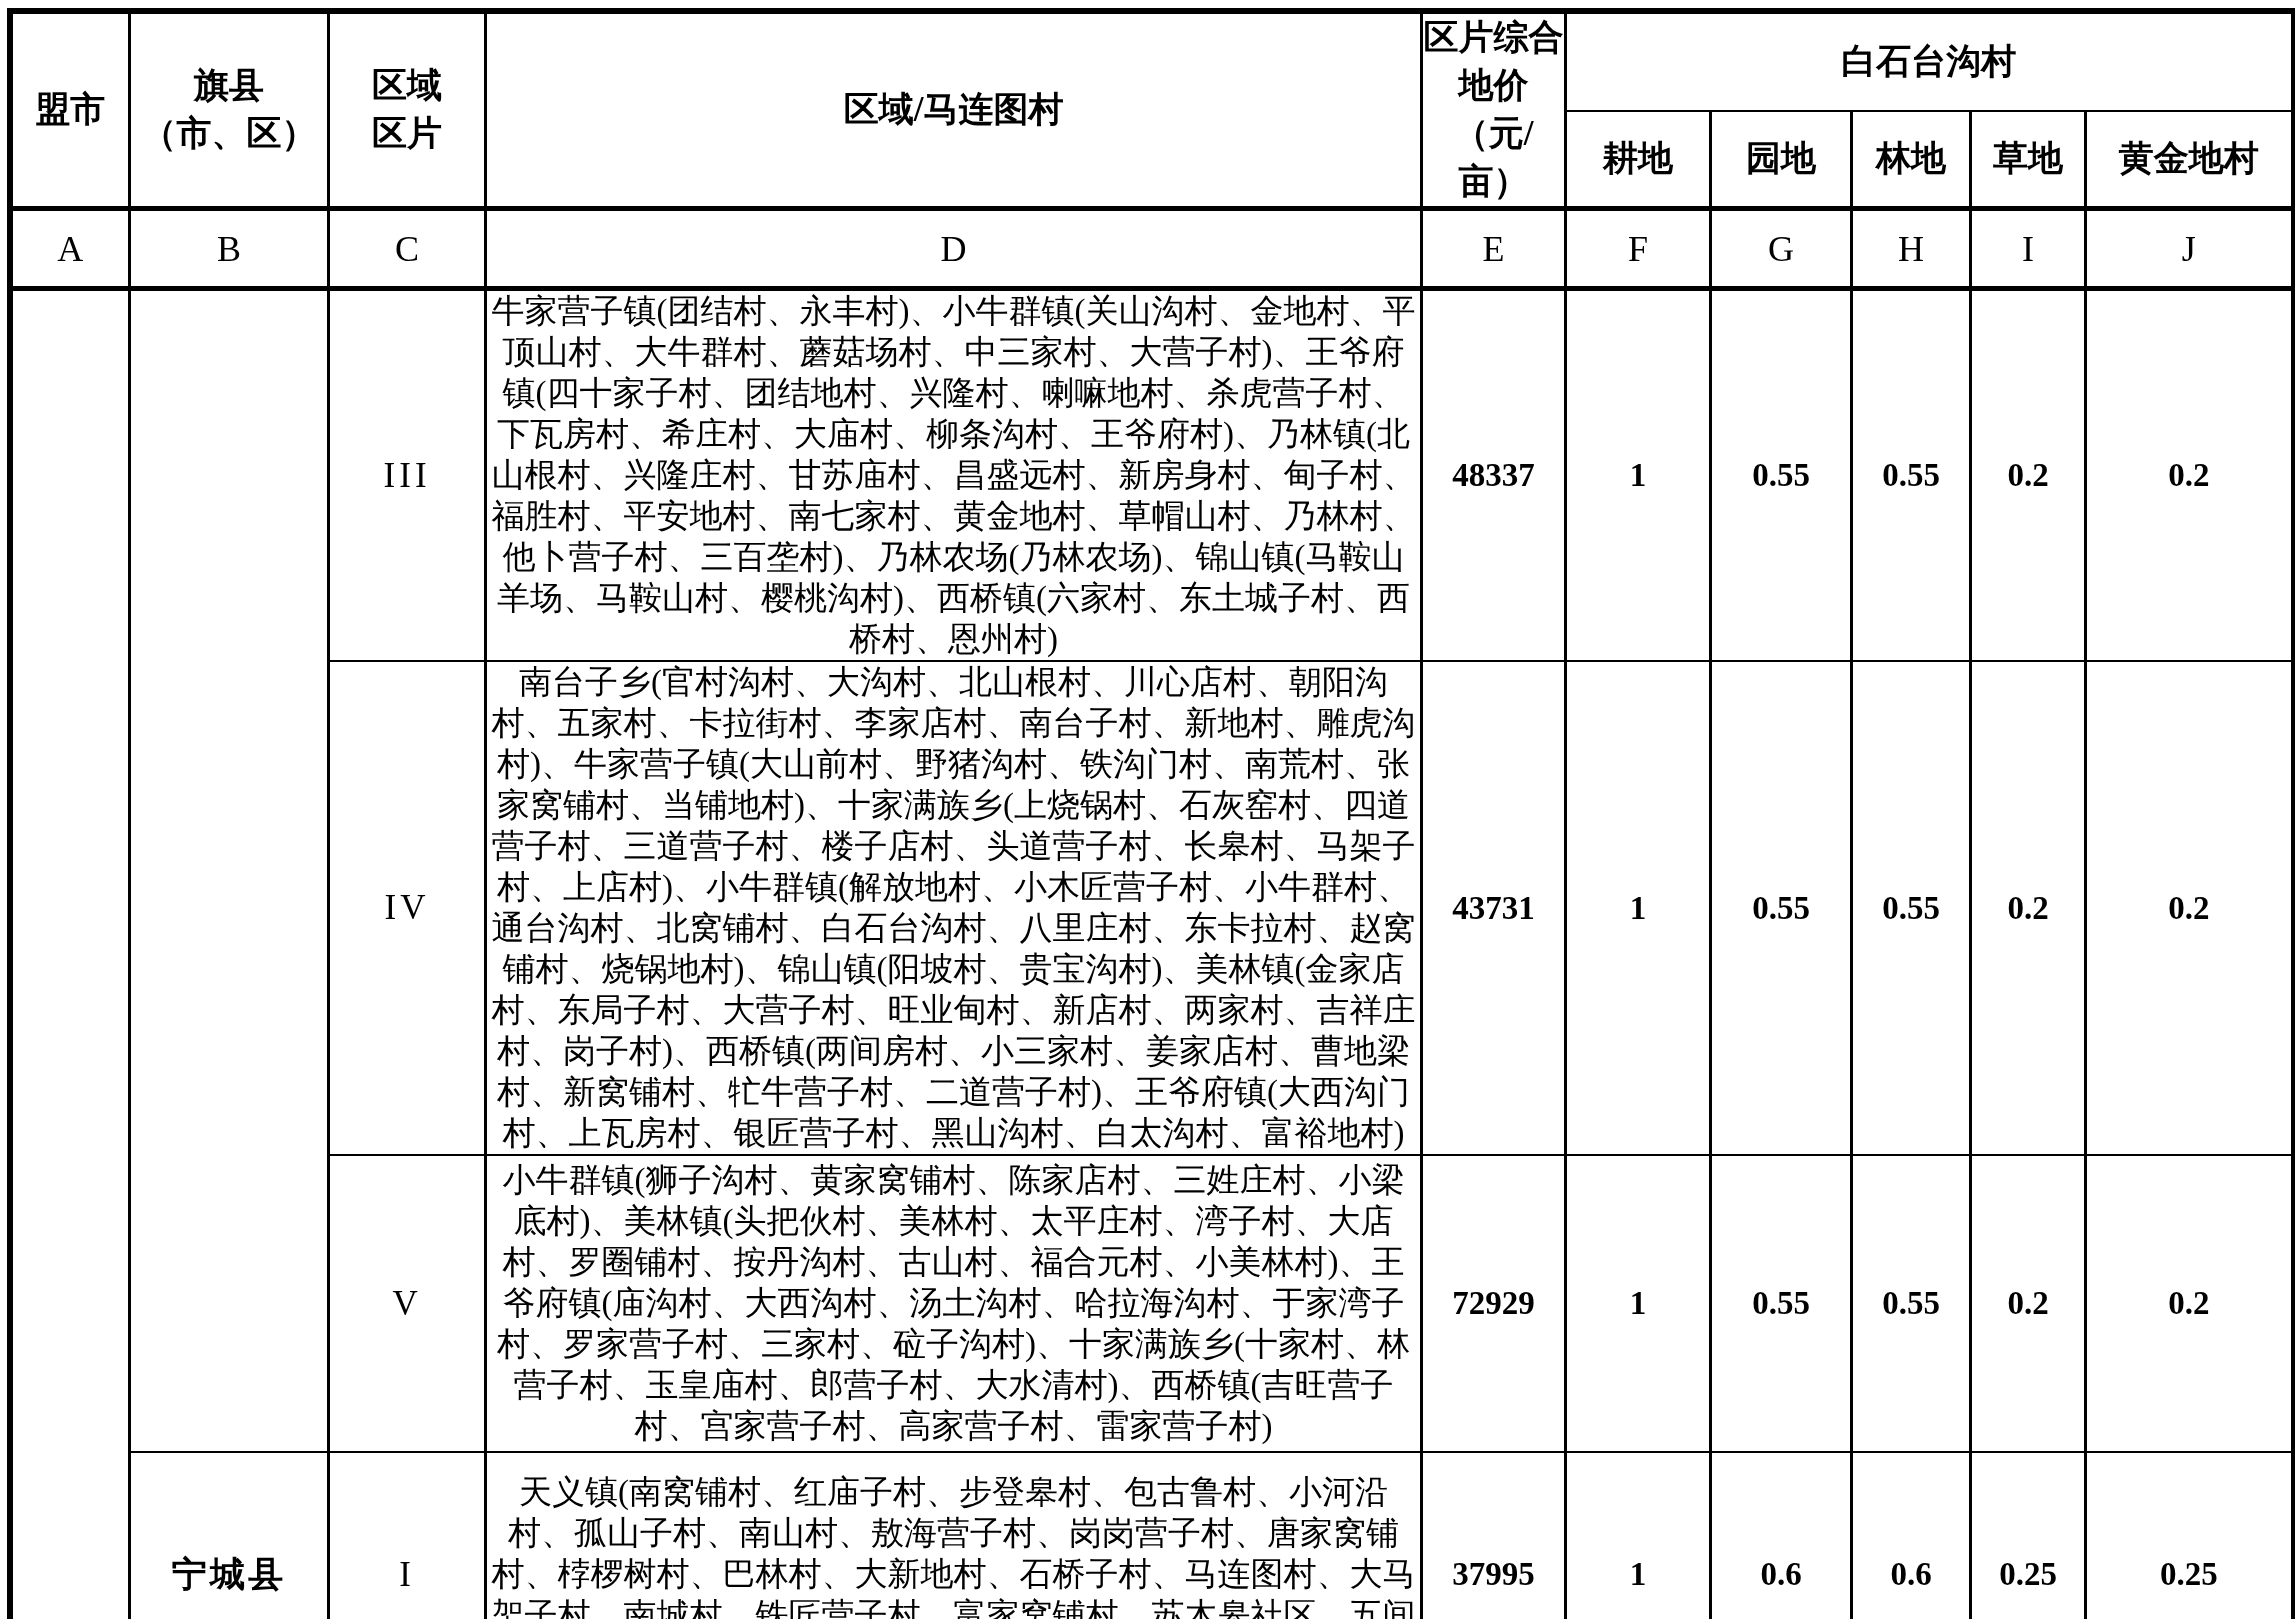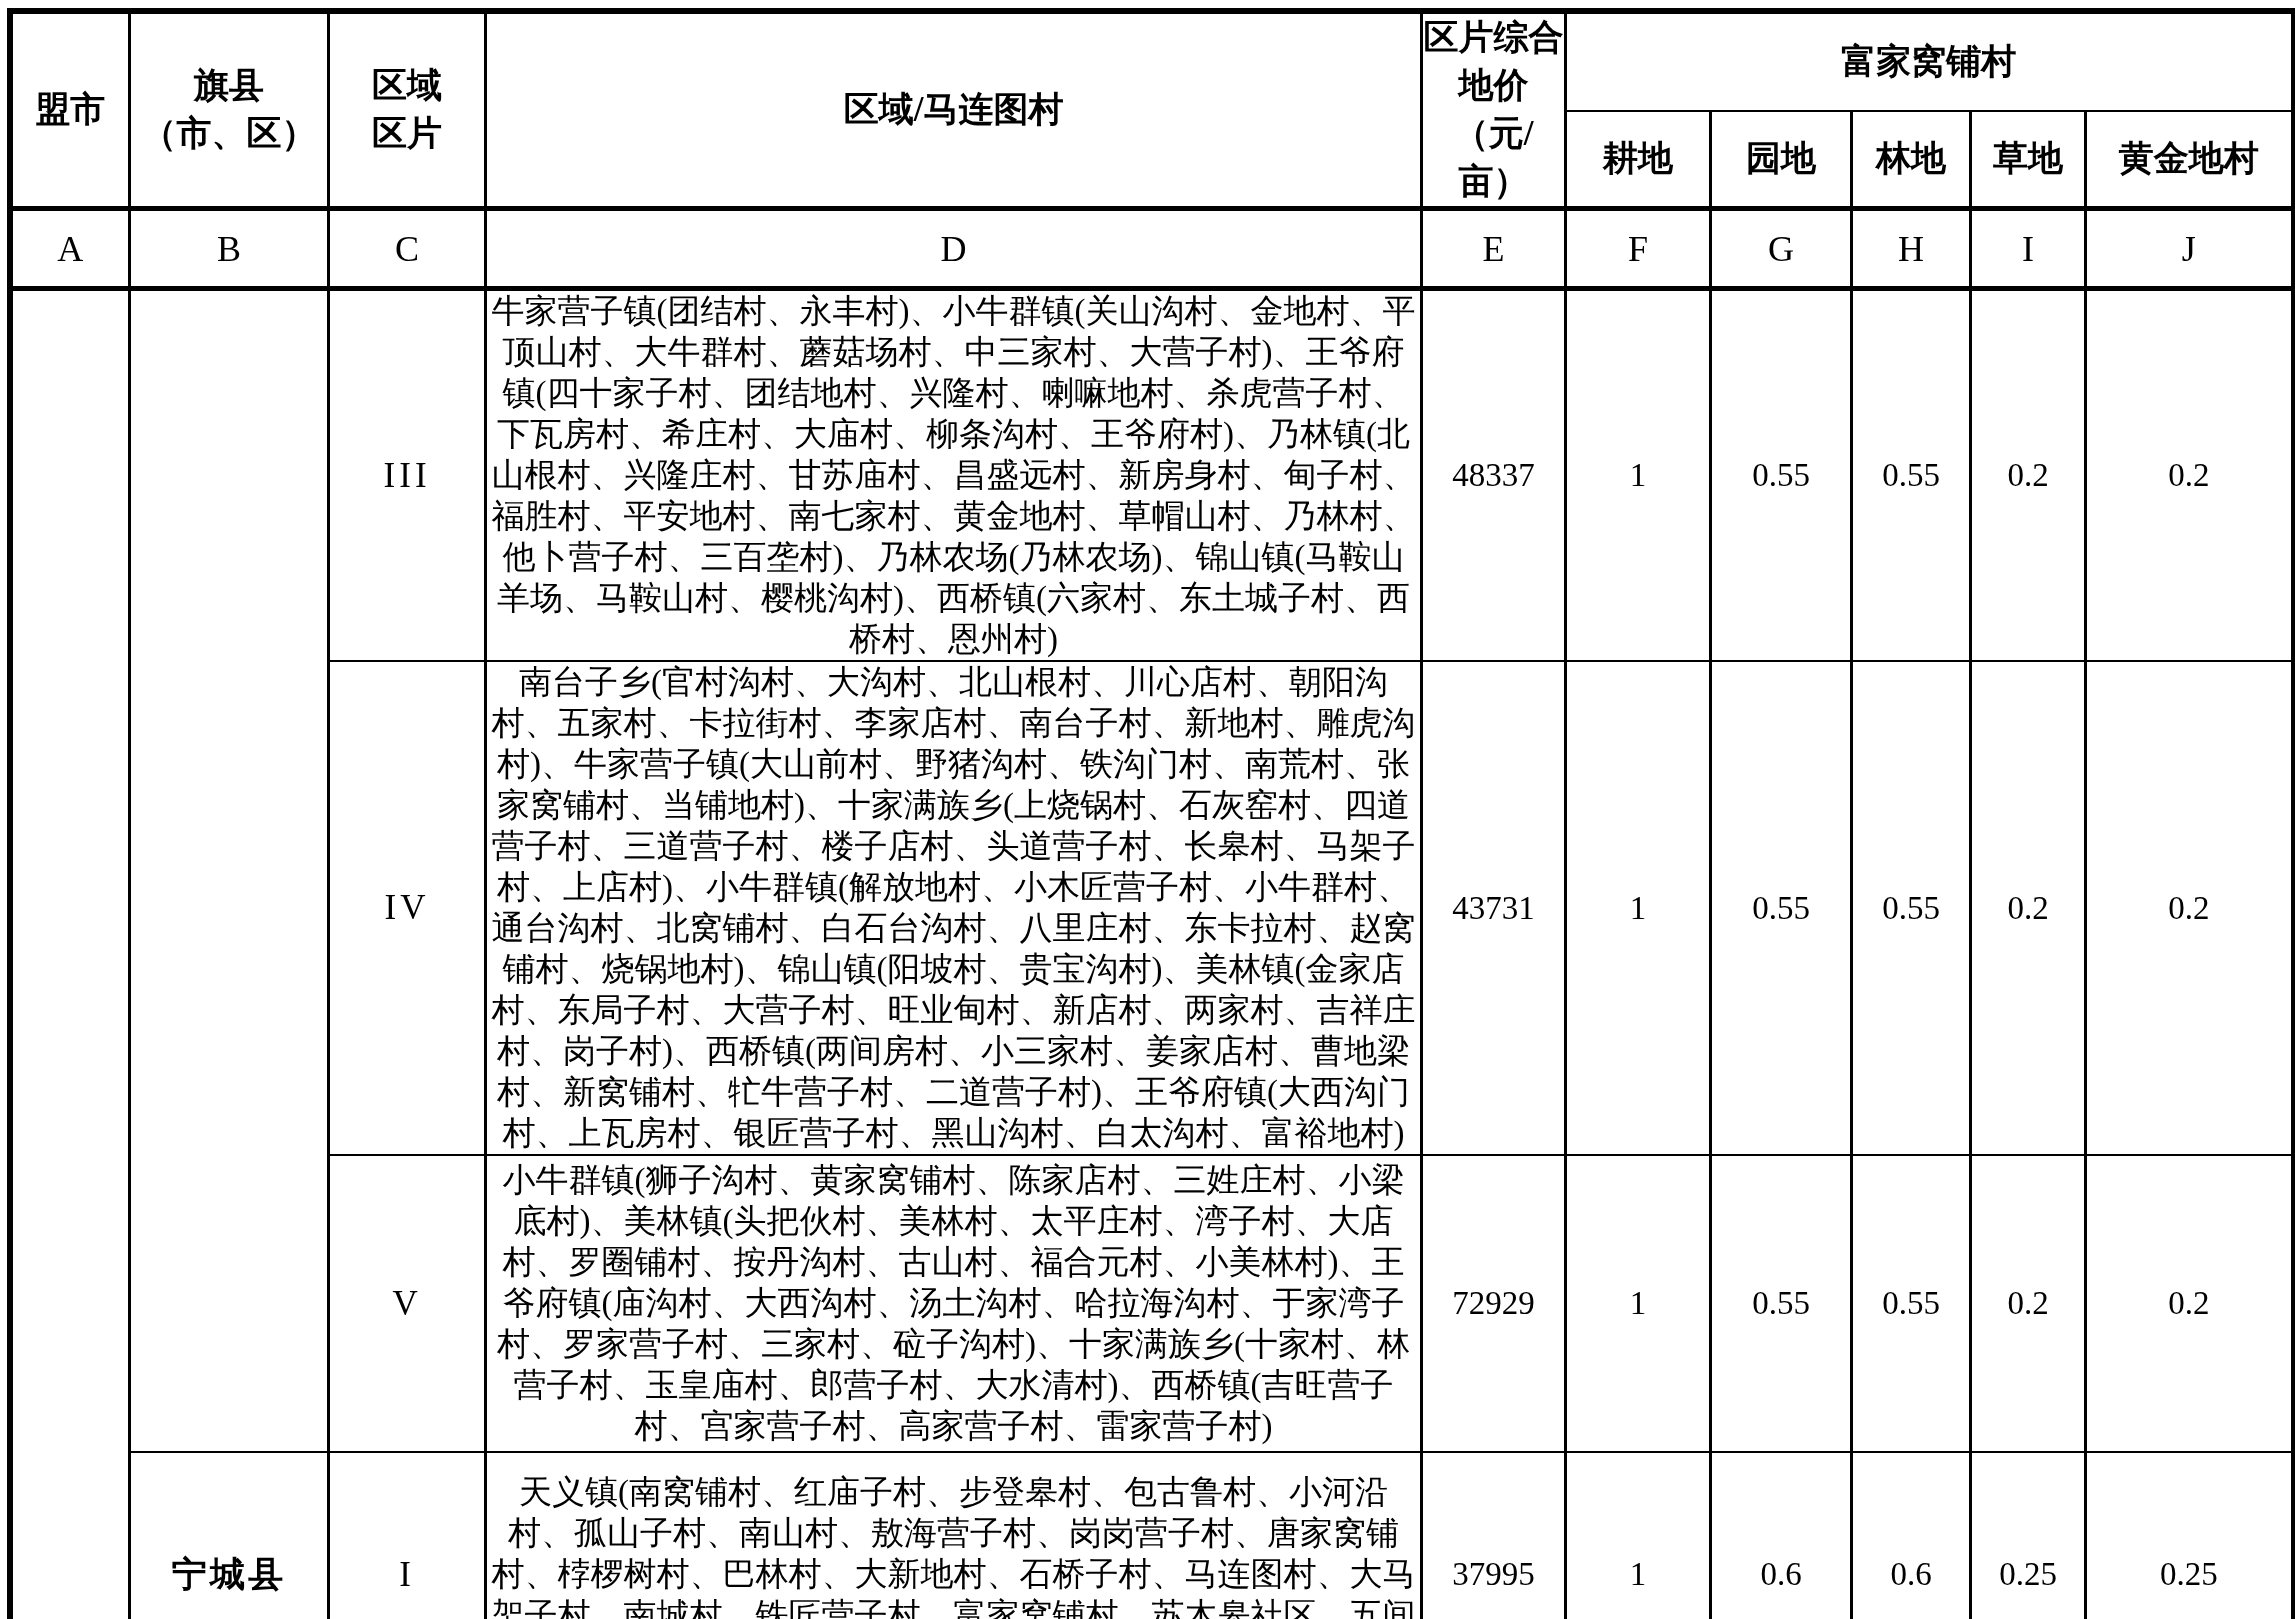--- a/index.html
+++ b/index.html
@@ -63,21 +63,21 @@
     text-align: justify;
     vertical-align: middle;
     font-size: 33px;
     line-height: 41px;
     padding: 3.3px 8.2px 3.3px 6.6px;
     font-weight: normal;
     margin-top: 32px;
   }
   .num {
     font-size: 33px;
-    font-weight: normal;
+    font-weight: bold;
   }
   
   tr.rh1 { height: 82px; }
   tr.rh2 { height: 81px; }
   tr.letters-row { height: 80px; }
   tr.r-iii { height: 330px; }
   tr.r-iv  { height: 482px; }
   tr.r-v   { height: 297px; }
   tr.r-i   { height: 247px; }
 </style>
@@ -103,21 +103,21 @@
         <tr class="rh1">
       <td class="hdr" rowspan="2">盟市</td>
       <td class="hdr" rowspan="2">旗县
 （市、区）</td>
       <td class="hdr" rowspan="2">区域
 区片</td>
       <td class="hdr" rowspan="2">区域/马连图村</td>
       <td class="hdr" rowspan="2">区片综合
 地价
 （元/亩）</td>
-      <td class="hdr" colspan="5">富家窝铺村</td>
+      <td class="hdr" colspan="5">白石台沟村</td>
     </tr>
 
     <tr class="rh2">
       <td class="hdr">耕地</td>
       <td class="hdr">园地</td>
       <td class="hdr">林地</td>
       <td class="hdr">草地</td>
       <td class="hdr">黄金地村</td>
     </tr>
 

